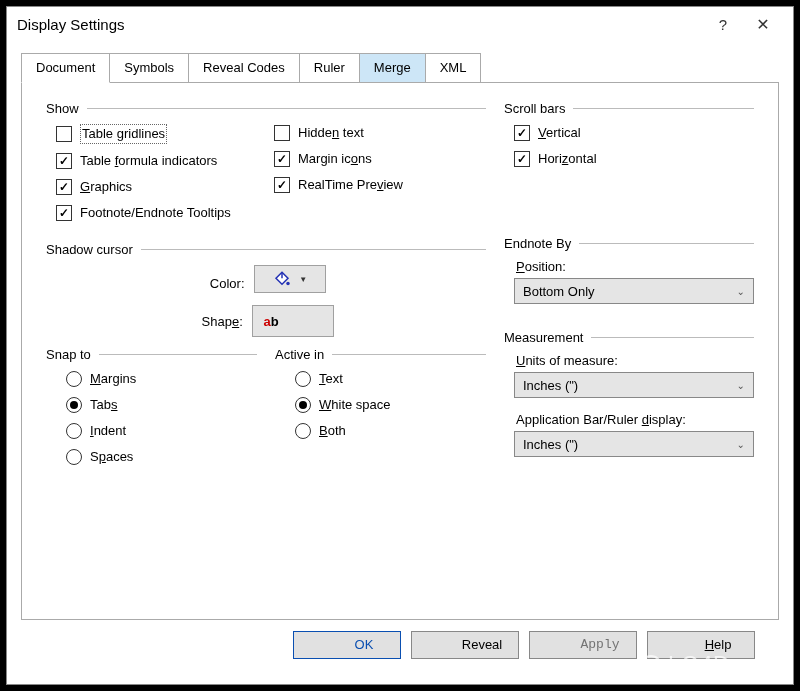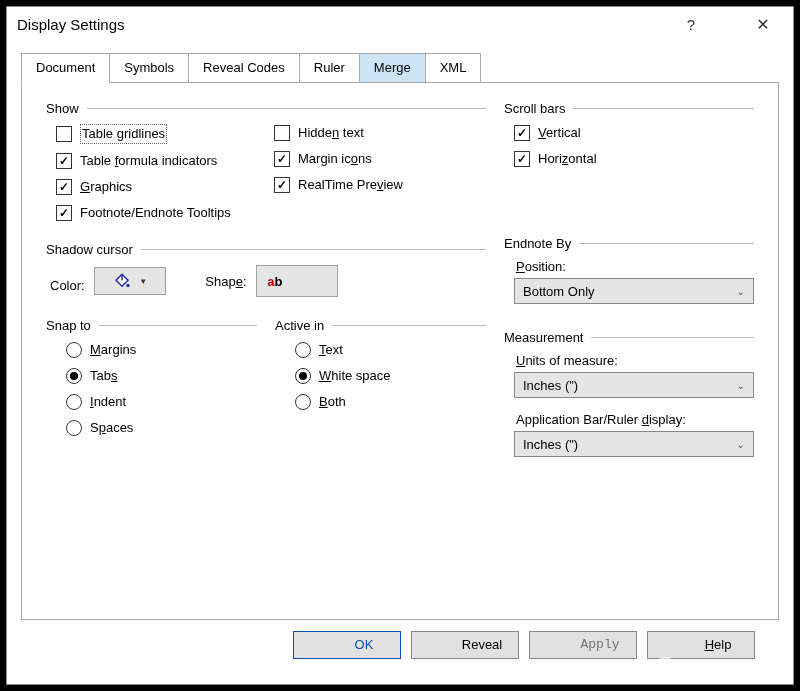--- a/index.html
+++ b/index.html
@@ -26,21 +26,20 @@
     bottom: 6px;
     background: #fff;
     border: 1px solid #888;
   }
   .titlebar {
     height: 34px;
     display: flex;
     align-items: center;
     padding: 0 10px;
     font-size: 15px;
-    gap: 32px;
   }
   .titlebar .title { flex: 1; }
   .titlebar .help-icon, .titlebar .close-icon {
     width: 40px;
     text-align: center;
     font-size: 15px;
     cursor: pointer;
     color: #333;
   }
   .titlebar .close-icon { font-size: 16px; }
@@ -163,23 +162,24 @@
   .focusbox {
     border: 1px dotted #666;
     padding: 0 1px;
   }
   
   .mn { text-decoration: underline; }
   
   .sc-row {
     display: flex;
     align-items: center;
-    gap: 39px;
+    gap: 12px;
     padding-left: 4px;
-    margin-bottom: 21px;
+    margin-bottom: 10px;
+    flex-direction: column;
   }
   .sc-label { margin-right: 6px; }
   .colorbtn {
     width: 72px;
     height: 28px;
     background: #e5e5e5;
     border: 1px solid #a0a0a0;
     display: inline-flex;
     align-items: center;
     justify-content: center;
@@ -260,21 +260,21 @@
     color: #737373;
     cursor: default;
     font-family: Liberation Mono, monospace;
   }
   
   .watermark {
     position: absolute;
     right: 18px;
     bottom: 12px;
     color: rgba(255,255,255,0.7);
-    font-size: 20px;
+    font-size: 23px;
     font-weight: 300;
     letter-spacing: 0.5px;
     display: flex;
     align-items: center;
     gap: 6px;
     pointer-events: none;
     margin-top: 24px;
   }
   .watermark .circle {
     width: 22px; height: 22px;

